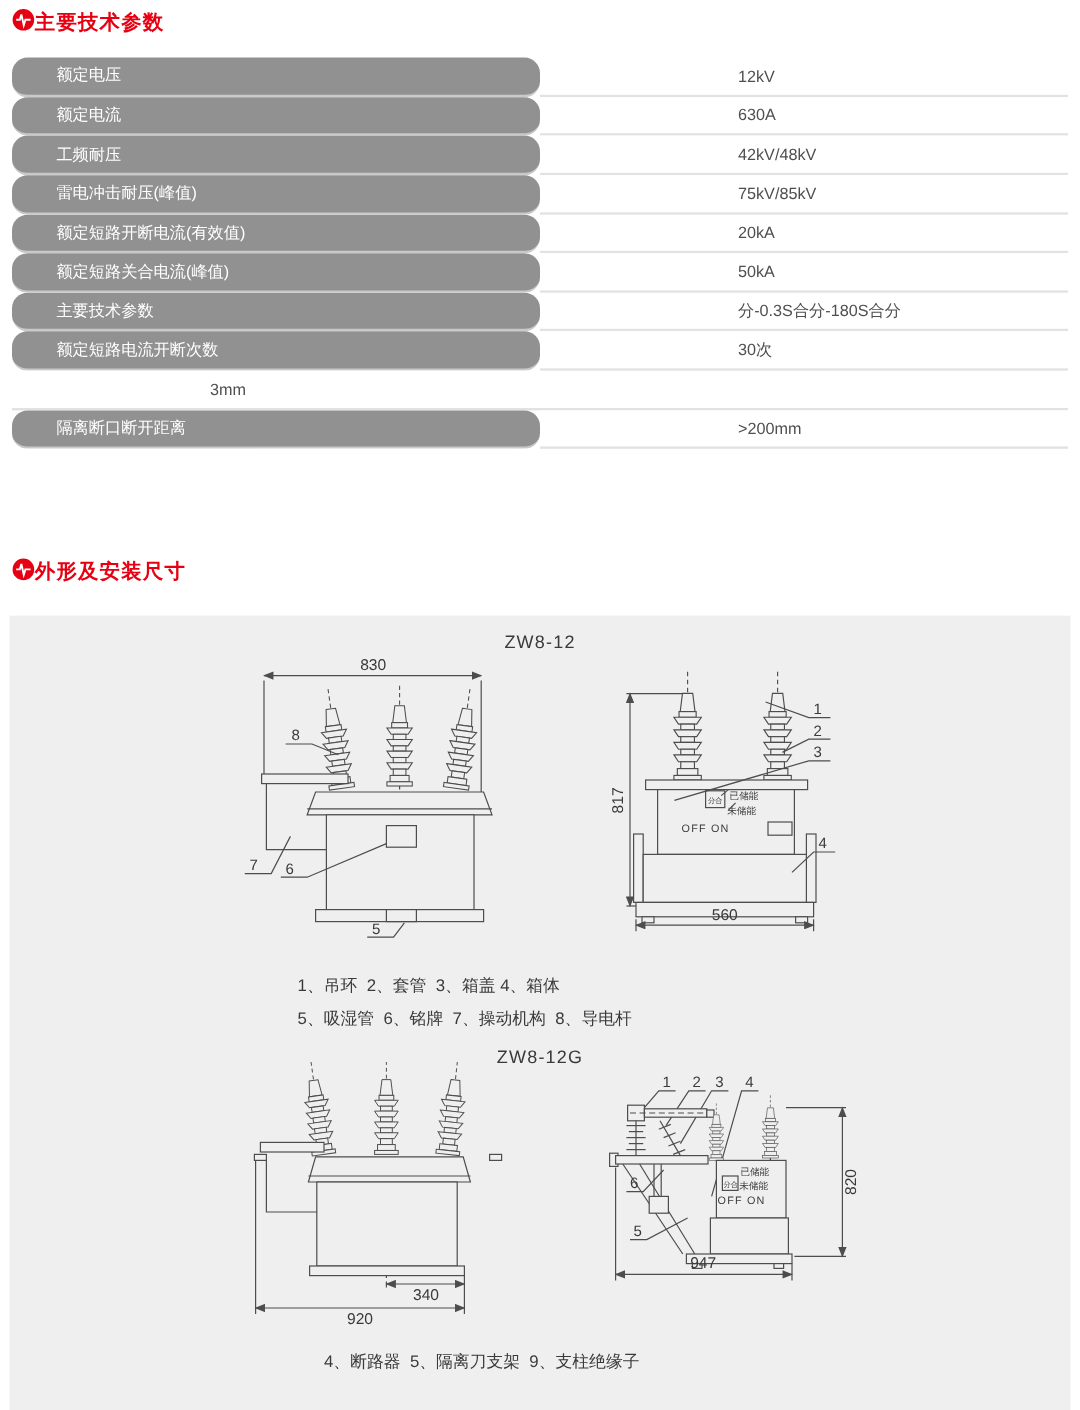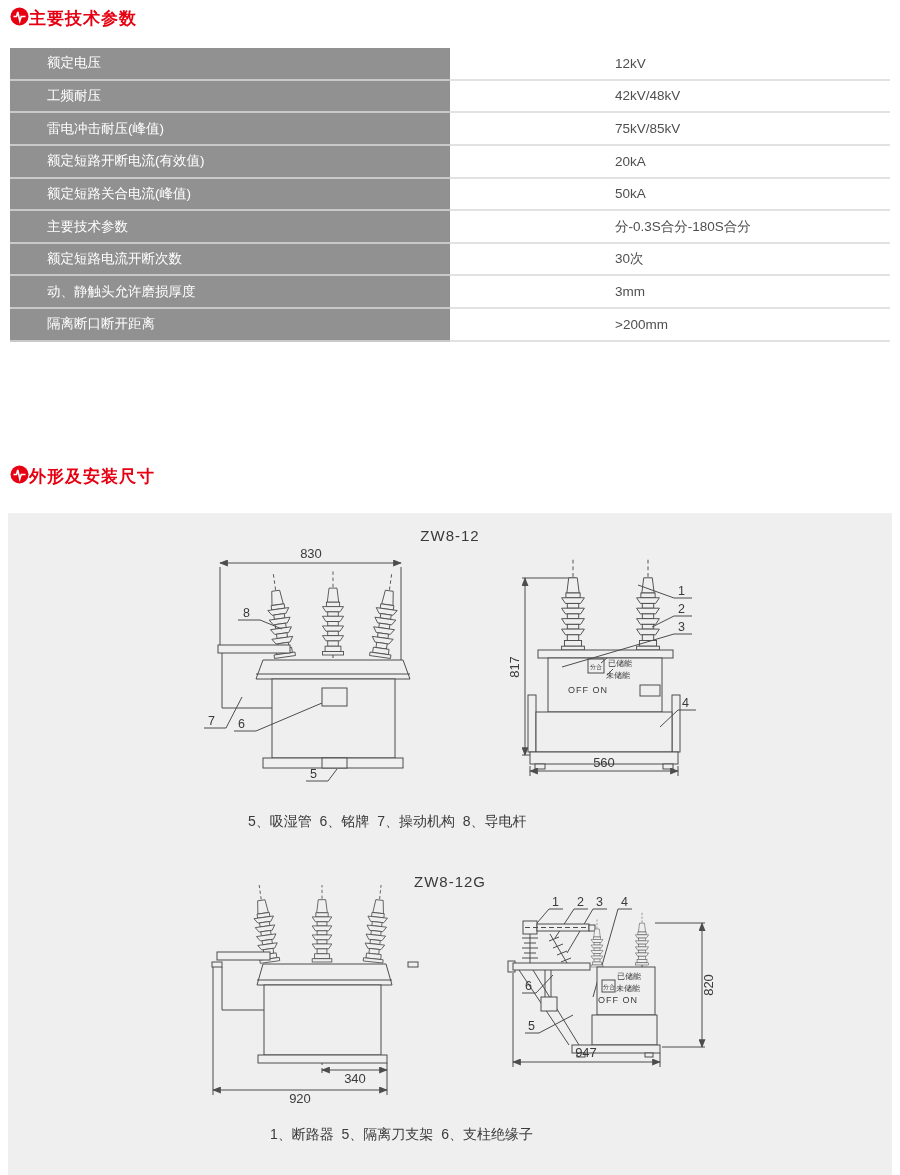--- a/index.html
+++ b/index.html
@@ -10,21 +10,21 @@
   
   .sec-header { position:absolute; left:10px; display:flex; align-items:flex-start; gap:0; }
   .sec-header .pulse { width:19px; height:19px; flex:0 0 auto; }
   .sec-title { color:#e60012; font-size:17px; font-weight:bold; letter-spacing:1px; }
 
   
   .ptable { position:absolute; top:48px; left:10px; width:880px; }
   .trow { display:flex; height:32.65px; }
   .tlabel { width:440px; background:#919191; color:#ffffff; font-size:13.5px;
             display:flex; align-items:center; padding-left:37px;
-            border-bottom:2px solid #c9c9c9; }
+            border-bottom:2px solid #c9c9c9;border-radius:13px; }
   .tvalue { flex:1; background:#ffffff; color:#4f4f4f; font-size:13.5px;
             display:flex; align-items:center; padding-left:165px;
             border-bottom:2px solid #e2e2e2; }
 
   
   .panel { position:absolute; top:513px; left:8px; width:884px; height:662px; background:#efefef; }
   .fig-title { position:absolute; left:0; right:0; text-align:center; color:#3a3a3a;
                font-size:15px; letter-spacing:1px; }
   #fig1-title { top:14px; }
   #fig2-title { top:360px; }
@@ -82,20 +82,24 @@
   </svg>
   <span class="sec-title">主要技术参数</span>
 </div>
 
 <div class="ptable">
   <div class="trow">
       <div class="tlabel">额定电压</div>
       <div class="tvalue">12kV</div>
     </div>
   <div class="trow">
+      <div class="tlabel">额定电流</div>
+      <div class="tvalue">630A</div>
+    </div>
+  <div class="trow">
       <div class="tlabel">工频耐压</div>
       <div class="tvalue">42kV/48kV</div>
     </div>
   <div class="trow">
       <div class="tlabel">雷电冲击耐压(峰值)</div>
       <div class="tvalue">75kV/85kV</div>
     </div>
   <div class="trow">
       <div class="tlabel">额定短路开断电流(有效值)</div>
       <div class="tvalue">20kA</div>
@@ -106,21 +110,20 @@
     </div>
   <div class="trow">
       <div class="tlabel">主要技术参数</div>
       <div class="tvalue">分-0.3S合分-180S合分</div>
     </div>
   <div class="trow">
       <div class="tlabel">额定短路电流开断次数</div>
       <div class="tvalue">30次</div>
     </div>
   <div class="trow">
-      <div class="tlabel">动、静触头允许磨损厚度</div>
       <div class="tvalue">3mm</div>
     </div>
   <div class="trow">
       <div class="tlabel">隔离断口断开距离</div>
       <div class="tvalue">&gt;200mm</div>
     </div>
 </div>
 
 <div class="sec-header" style="top:465px;">
   <svg class="pulse" viewBox="0 0 19 19">
@@ -193,20 +196,21 @@
     <polyline class="ln" points="182,53 164,53 128,40"></polyline>
     <text class="plbl" x="168" y="68">2</text>
     <polyline class="ln" points="182,71 164,71 142,82"></polyline>
     <text class="plbl" x="168" y="86">3</text>
     <polyline class="ln" points="182,89 164,89 52,122"></polyline>
     <text class="plbl" x="172" y="162">4</text>
     <polyline class="ln" points="186,165 168,165 150,182"></polyline>
   </svg>
 
   <div class="caption" id="fig1-caption">
+    <div class="cap-line">1、吊环  2、套管  3、箱盖 4、箱体</div>
     <div class="cap-line">5、吸湿管  6、铭牌  7、操动机构  8、导电杆</div>
   </div>
 
   <div class="fig-title" id="fig2-title">ZW8-12G</div>
 
   <svg class="drawing" id="fig2-front" width="330" height="235" viewBox="0 0 330 235">
     <line class="dsh" x1="127" y1="15" x2="127" y2="190"></line>
     <use href="#bsh" xlink:href="#bsh" transform="translate(75,77) rotate(-8) scale(0.82)"></use>
     <use href="#bsh" xlink:href="#bsh" transform="translate(127,77) scale(0.82)"></use>
     <use href="#bsh" xlink:href="#bsh" transform="translate(178,77) rotate(6) scale(0.82)"></use>
@@ -278,16 +282,16 @@
     <line class="ln" x1="155" y1="168" x2="155" y2="182"></line>
     <line class="ln" x1="8" y1="177" x2="155" y2="177" marker-start="url(#ar)" marker-end="url(#ar)"></line>
     <text class="dimt" x="81" y="172" text-anchor="middle">947</text>
     <line class="ln" x1="150" y1="38" x2="200" y2="38"></line>
     <line class="ln" x1="157" y1="162" x2="200" y2="162"></line>
     <line class="ln" x1="197" y1="38" x2="197" y2="162" marker-start="url(#ar)" marker-end="url(#ar)"></line>
     <text class="dimt" transform="translate(208,100) rotate(-90)" text-anchor="middle">820</text>
   </svg>
 
   <div class="caption" id="fig2-caption">
-    <div class="cap-line">1、断路器  5、隔离刀支架  6、支柱绝缘子</div>
+    <div class="cap-line">4、断路器  5、隔离刀支架  9、支柱绝缘子</div>
   </div>
 
 </div>
 
 </body></html>

